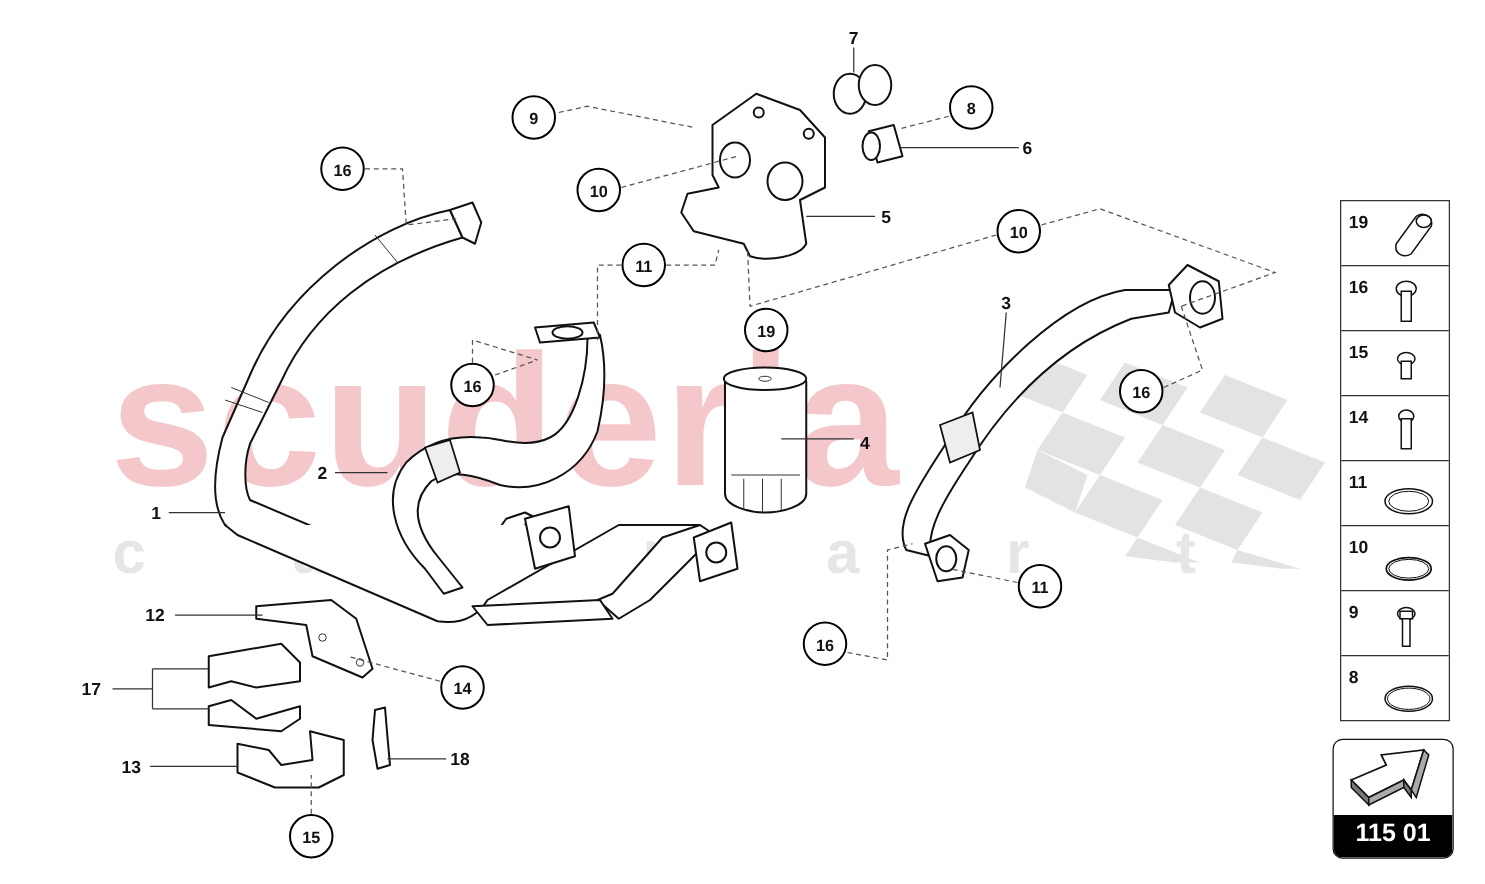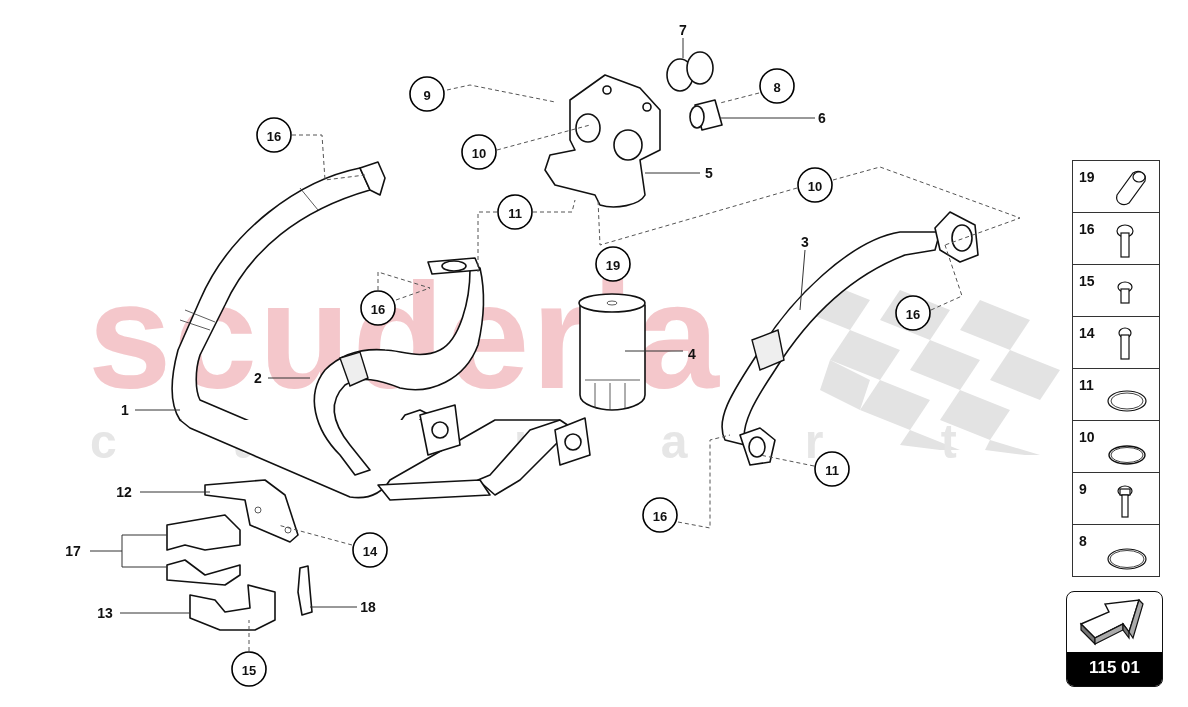--- a/index.html
+++ b/index.html
@@ -16,21 +16,21 @@
   .part-grey{fill:#eee;stroke:#111;stroke-width:1.4;}
   
   #legend{position:absolute;left:1072px;top:160px;width:86px;border:1px solid #333;background:#fff;}
   .legend-cell{position:relative;height:51px;border-bottom:1px solid #333;}
   .legend-cell:last-child{border-bottom:none;}
   .legend-num{position:absolute;left:6px;top:8px;font-weight:bold;font-size:14px;color:#111;}
   .legend-icon{position:absolute;left:30px;top:4px;width:54px;height:44px;}
   
   #badge{position:absolute;left:1066px;top:591px;width:95px;height:94px;border:1.5px solid #111;border-radius:8px;background:#fff;overflow:hidden;}
   #badge-arrow{position:absolute;left:0;top:0;width:95px;height:62px;}
-  #badge-number{position:absolute;left:0;bottom:0;width:100%;height:34px;background:#000;color:#fff;font-weight:bold;font-size:17px;text-align:center;line-height:31px;}
+  #badge-number{position:absolute;left:0;bottom:0;width:100%;height:34px;background:#000;color:#fff;font-weight:bold;font-size:20px;text-align:center;line-height:31px;}
 </style>
 </head>
 <body>
 
 <svg id="stage" viewBox="0 0 1188 707" xmlns="http://www.w3.org/2000/svg">
 
   <g>
     <g fill="#e3e3e3">
       <polygon points="820,280 870,300 850,330 800,310"></polygon>
       <polygon points="900,290 950,310 930,340 880,320"></polygon>

